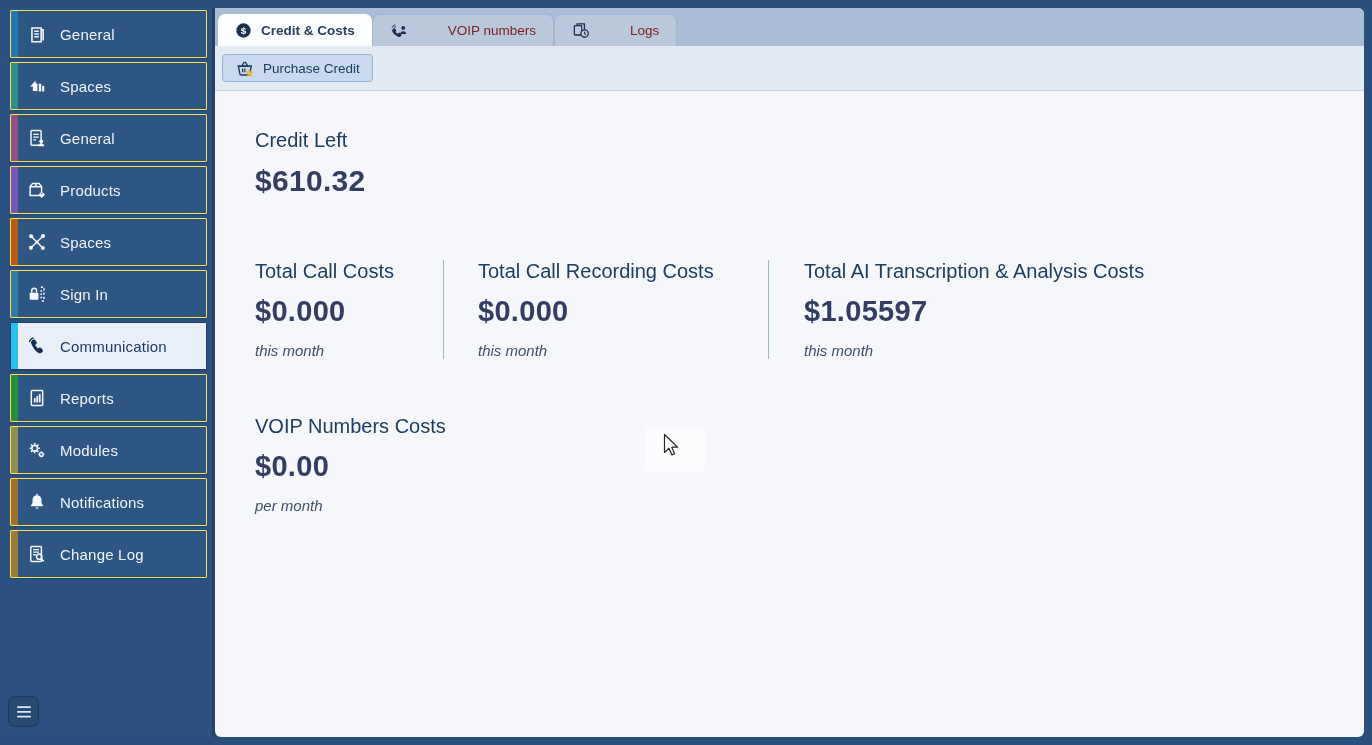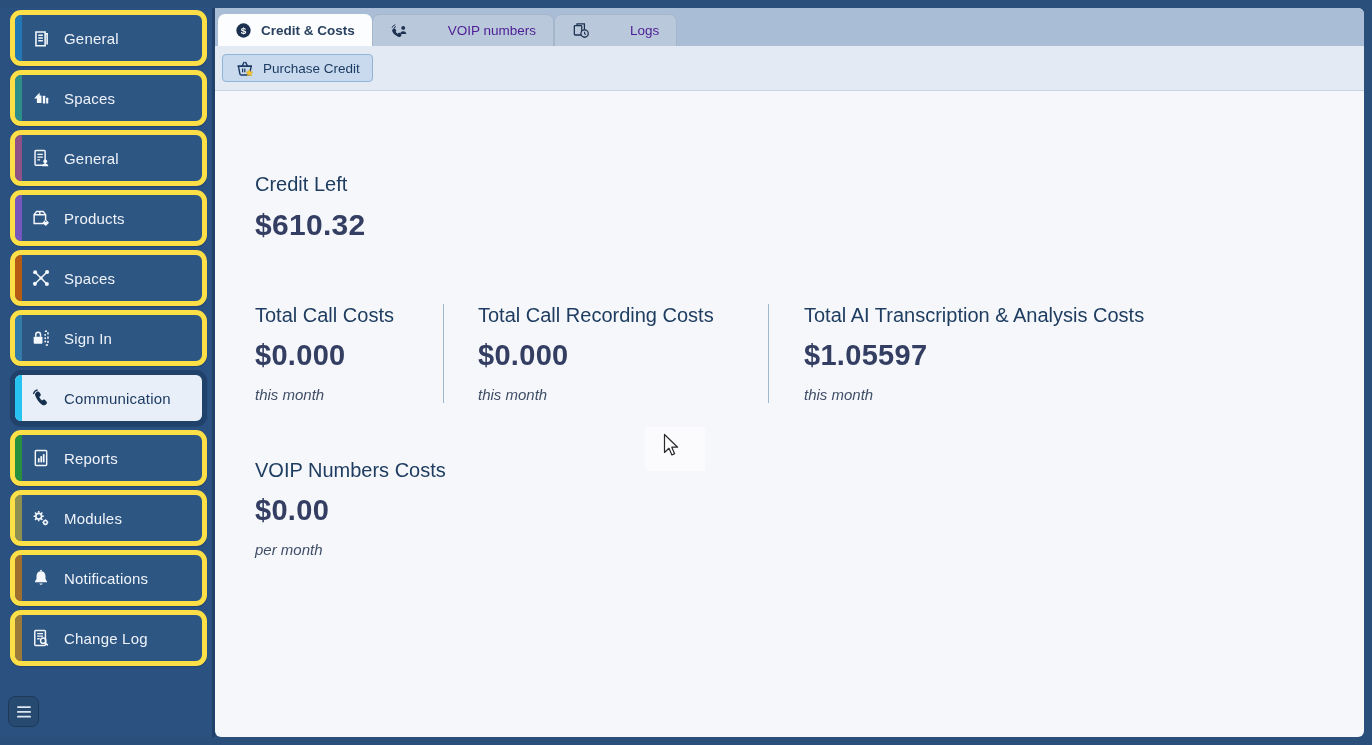--- a/index.html
+++ b/index.html
@@ -10,21 +10,21 @@
     -webkit-font-smoothing:antialiased;
   }
   
   .sidebar{
     position:absolute;left:0;top:8px;width:215px;height:729px;
     background:#2b5180;box-sizing:border-box;border-right:3px solid #20416a;
     padding-top:2px;
   }
   .nav-item{
     position:relative;margin:0 5px 4px 10px;height:46px;
-    border:5px solid #fde047;border-radius:11px;background:#2e5683;
+    border:1px solid #fde047;border-radius:1px;background:#2e5683;
     display:flex;align-items:center;overflow:hidden;cursor:pointer;
     box-shadow:0 1px 1px rgba(10,30,55,.25);
   }
   .nav-accent{position:absolute;left:0;top:0;bottom:0;width:7px;}
   .nav-icon{margin-left:14px;width:24px;height:24px;color:#f4f8fc;flex:none;display:flex;align-items:center;justify-content:center;}
   .nav-icon svg{width:22px;height:22px;display:block;}
   .nav-label{margin-left:11px;font-size:15px;color:#eef3fa;font-weight:500;letter-spacing:.2px;white-space:nowrap;}
   .nav-item.selected{background:#e9eff8;border-color:#20416a;}
   .nav-item.selected .nav-label{color:#1d3c63;}
   .nav-item.selected .nav-icon{color:#16304f;}
@@ -38,34 +38,34 @@
     position:absolute;left:215px;top:8px;width:1149px;height:729px;
     background:#f5f7fa;border-radius:0 6px 6px 6px;overflow:hidden;
     display:flex;flex-direction:column;
   }
   .tabstrip{height:38px;background:#a9bdd6;display:flex;align-items:flex-end;padding-left:3px;flex:none;}
   .tab{
     height:32px;box-sizing:border-box;display:flex;align-items:center;gap:9px;
     padding:0 17px;font-size:13.5px;border-radius:7px 7px 0 0;cursor:pointer;white-space:nowrap;
   }
   .tab.active{background:#fcfdff;color:#29415f;font-weight:700;}
-  .tab.inactive{background:#b9c8da;color:#4c1d95;border:1px solid #a5b6cb;border-bottom:none;gap:40px;}
+  .tab.inactive{background:#b9c8da;color:#7f1d1d;border:1px solid #a5b6cb;border-bottom:none;gap:40px;}
   .tab .tab-icon{display:flex;color:#1c3050;}
   .tab.active .tab-icon{color:#1c3050;}
   .toolbar-row{
     height:44px;background:#e3eaf3;border-bottom:1px solid #c6d4e3;
     display:flex;align-items:center;padding-left:7px;flex:none;
   }
   .purchase-btn{
     height:28px;box-sizing:border-box;padding:12px 12px;display:flex;align-items:center;gap:8px;
     background:#c9daee;border:1px solid #8fb4d8;border-radius:4px;
     font-size:13.5px;color:#1d3c63;cursor:pointer;font-family:inherit;
   }
   
-  .main{flex:1;padding:38px 0 12px 40px;position:relative;margin-top:44px;}
+  .main{flex:1;padding:38px 0 12px 40px;position:relative;}
   .credit-label{font-size:20px;color:#1e3d60;}
   .credit-value{font-size:30px;font-weight:700;color:#333e62;margin-top:12px;letter-spacing:.3px;}
   .stats-row{display:flex;margin-top:62px;}
   .stat .title{font-size:20px;color:#1e3d60;white-space:nowrap;}
   .stat .value{font-size:29px;font-weight:700;color:#333e62;margin-top:12px;letter-spacing:.3px;}
   .stat .period{font-size:15px;font-style:italic;color:#404e68;margin-top:14px;}
   .stat.col1{width:188px;}
   .stat.col2{width:325px;padding-left:34px;box-sizing:border-box;}
   .stat.col3{padding-left:35px;}
   .stat.bordered{border-left:1px solid #a0b8cd;}

